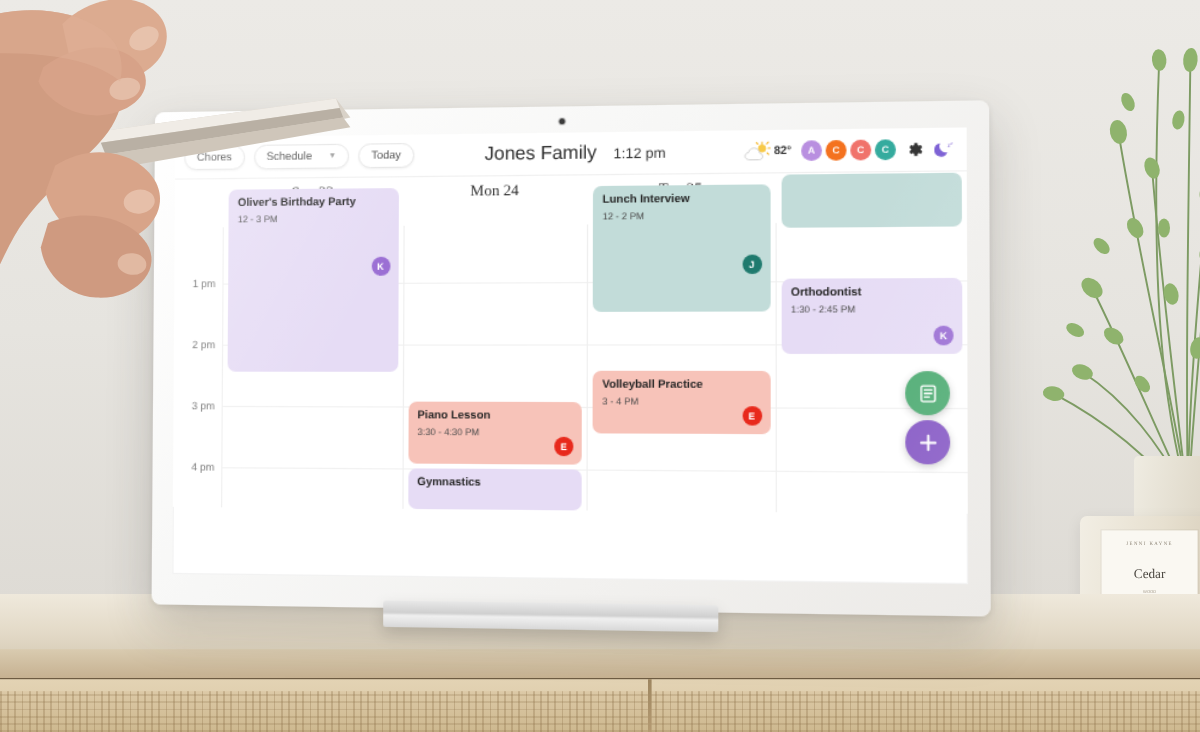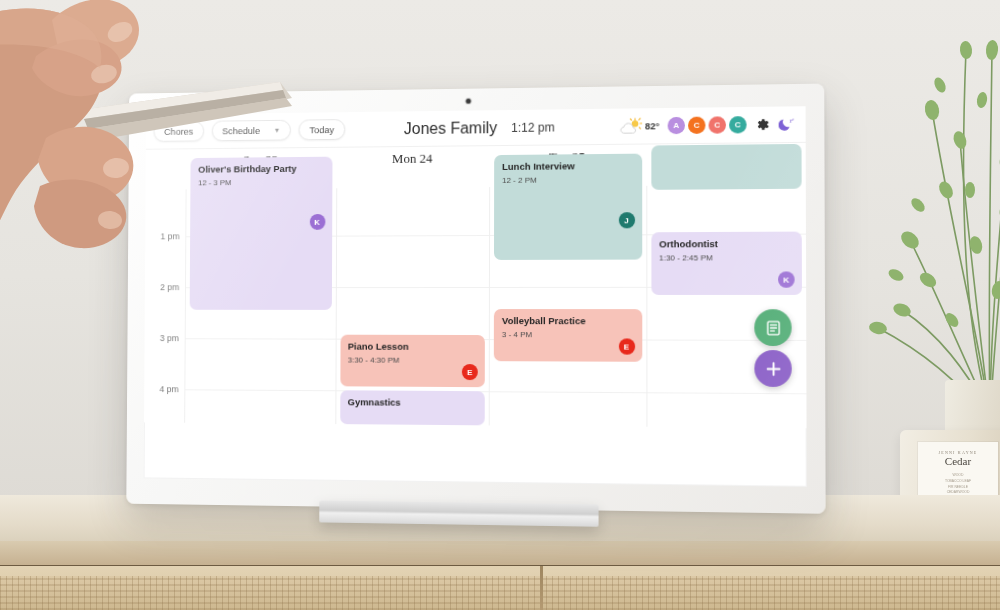--- a/index.html
+++ b/index.html
@@ -49,21 +49,21 @@
     border-radius:6px 6px 10px 10px;
     box-shadow:0 4px 12px rgba(0,0,0,.08);
   }
   .pot-label {
     position:absolute; left:18px; top:12px; width:80px; height:62px;
     background:#faf8f2; border:0;
     box-shadow:0 0 0 1px rgba(0,0,0,.04);
     text-align:center; padding-top:8px;
   }
   .pot-label .brand { font-size:4px; letter-spacing:1.2px; color:#8d8476; font-family:"Liberation Serif",serif; }
-  .pot-label .name  { font-size:11px; color:#4b4740; font-family:"Liberation Serif",serif; margin-top:0;}
+  .pot-label .name  { font-size:11px; color:#4b4740; font-family:"Liberation Serif",serif; margin-top:18px;}
   .pot-label .desc  { font-size:3.4px; color:#a49b8c; line-height:1.7; margin-top:6px; }
   .pot-label .foot  { font-size:3.2px; color:#b3aa9b; margin-top:8px; }
 
   .foliage { position:absolute; left:840px; top:-10px; width:170px; height:450px; }
 
   
   .vase {
     position:absolute; left:945px; top:380px; width:58px; height:80px;
     background:linear-gradient(100deg,#efece2,#ddd6c6);
     border-radius:4px;

